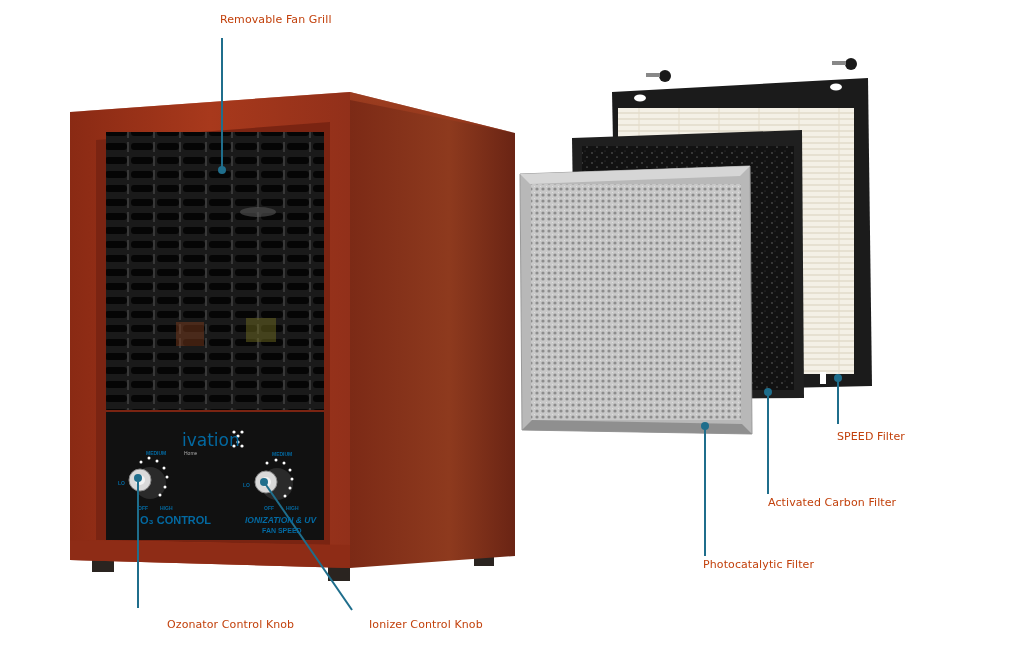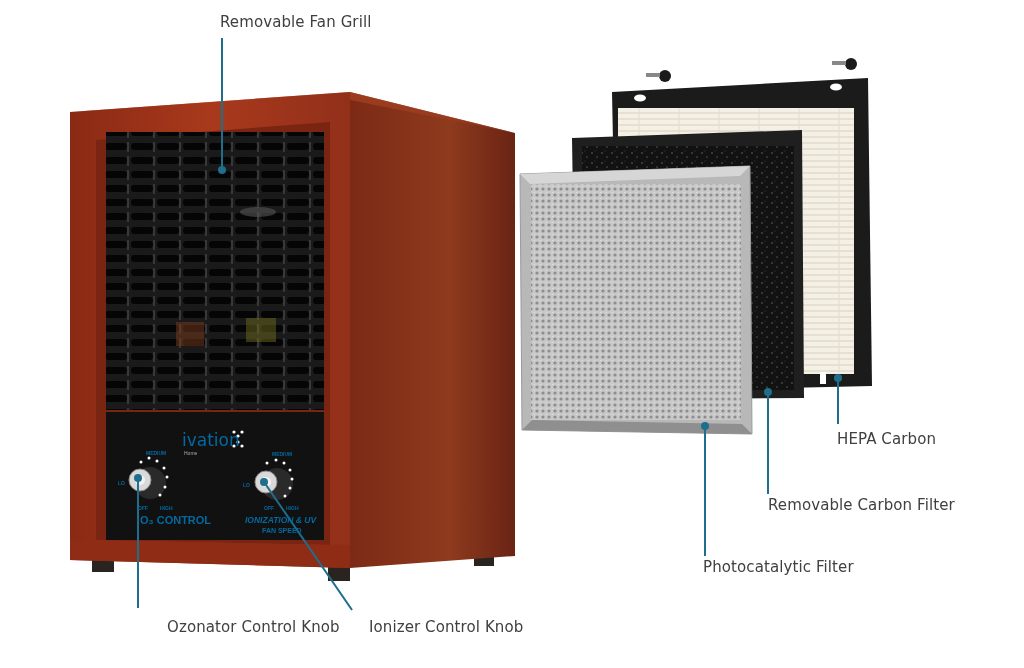--- a/index.html
+++ b/index.html
@@ -1,17 +1,17 @@
 <!DOCTYPE html>
 <html><head>
 <meta charset="utf-8">
 <style>
   html, body { margin:0; padding:0; background:#ffffff; }
   body { width:1024px; height:668px; position:relative; overflow:hidden; font-family:"DejaVu Sans", sans-serif; }
-  .label { position:absolute; color:#404040; font-size:15px; white-space:nowrap; letter-spacing:0.1px; }
+  .label { position:absolute; color:#c2410c; font-size:11px; white-space:nowrap; letter-spacing:0.1px; }
   svg.stage { position:absolute; left:0; top:0; }
   .knob-text { position:absolute; color:#0369a1; font-family:"Liberation Sans", sans-serif; font-weight:bold; white-space:nowrap; }
 </style>
 </head>
 <body>
 
 <svg class="stage" width="1024" height="668" viewBox="0 0 1024 668">
   <defs>
     <linearGradient id="woodFront" x1="0" y1="0" x2="1" y2="0">
       <stop offset="0" stop-color="#8a2a14"></stop>
@@ -172,14 +172,14 @@
 <div class="knob-text" style="left:243px;top:482px;font-size:5px;">LO</div>
 <div class="knob-text" style="left:264px;top:505px;font-size:5px;">OFF</div>
 <div class="knob-text" style="left:286px;top:505px;font-size:5px;">HIGH</div>
 <div class="knob-text" style="left:245px;top:515px;font-size:8.5px;font-style:italic;">IONIZATION &amp; UV</div>
 <div class="knob-text" style="left:262px;top:527px;font-size:7px;">FAN SPEED</div>
 
 <div class="label" style="left:220px;top:13px;">Removable Fan Grill</div>
 <div class="label" style="left:135px;top:618px;margin-left:32px;">Ozonator Control Knob</div>
 <div class="label" style="left:369px;top:618px;">Ionizer Control Knob</div>
 <div class="label" style="left:703px;top:558px;">Photocatalytic Filter</div>
-<div class="label" style="left:768px;top:496px;">Removable Carbon Filter</div>
-<div class="label" style="left:837px;top:430px;">HEPA Carbon</div>
+<div class="label" style="left:768px;top:496px;">Activated Carbon Filter</div>
+<div class="label" style="left:837px;top:430px;">SPEED Filter</div>
 
 </body></html>

